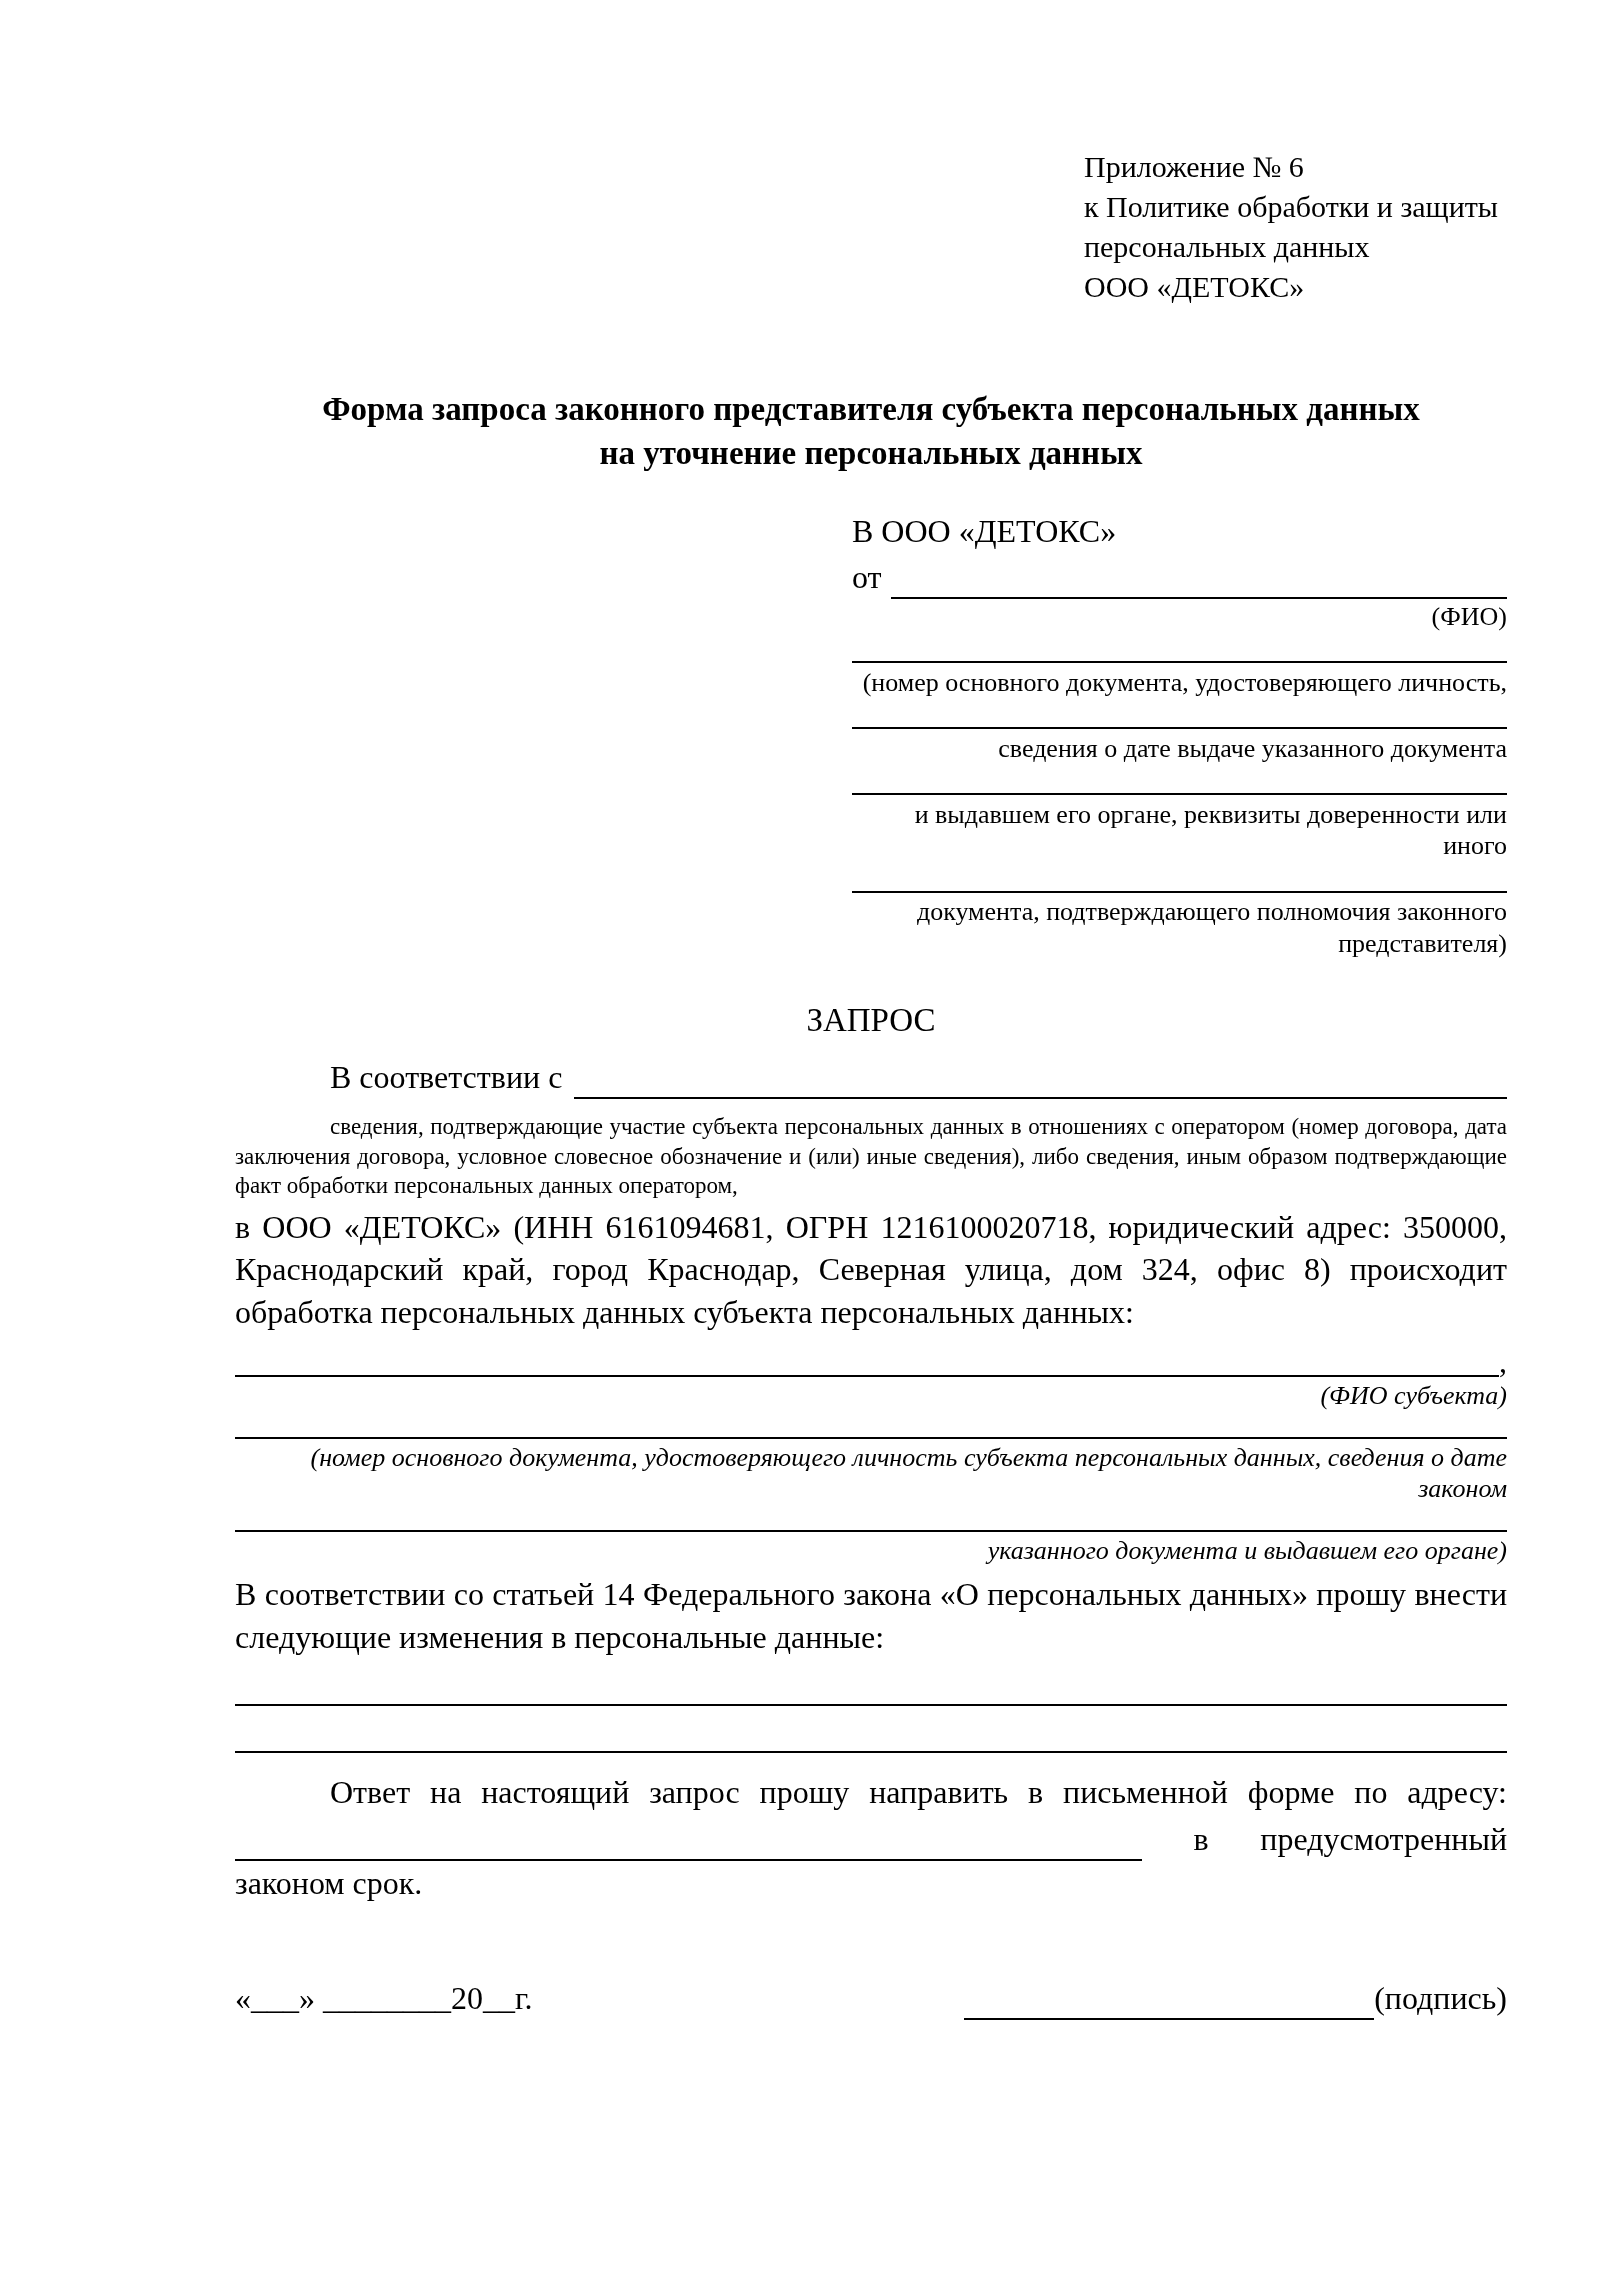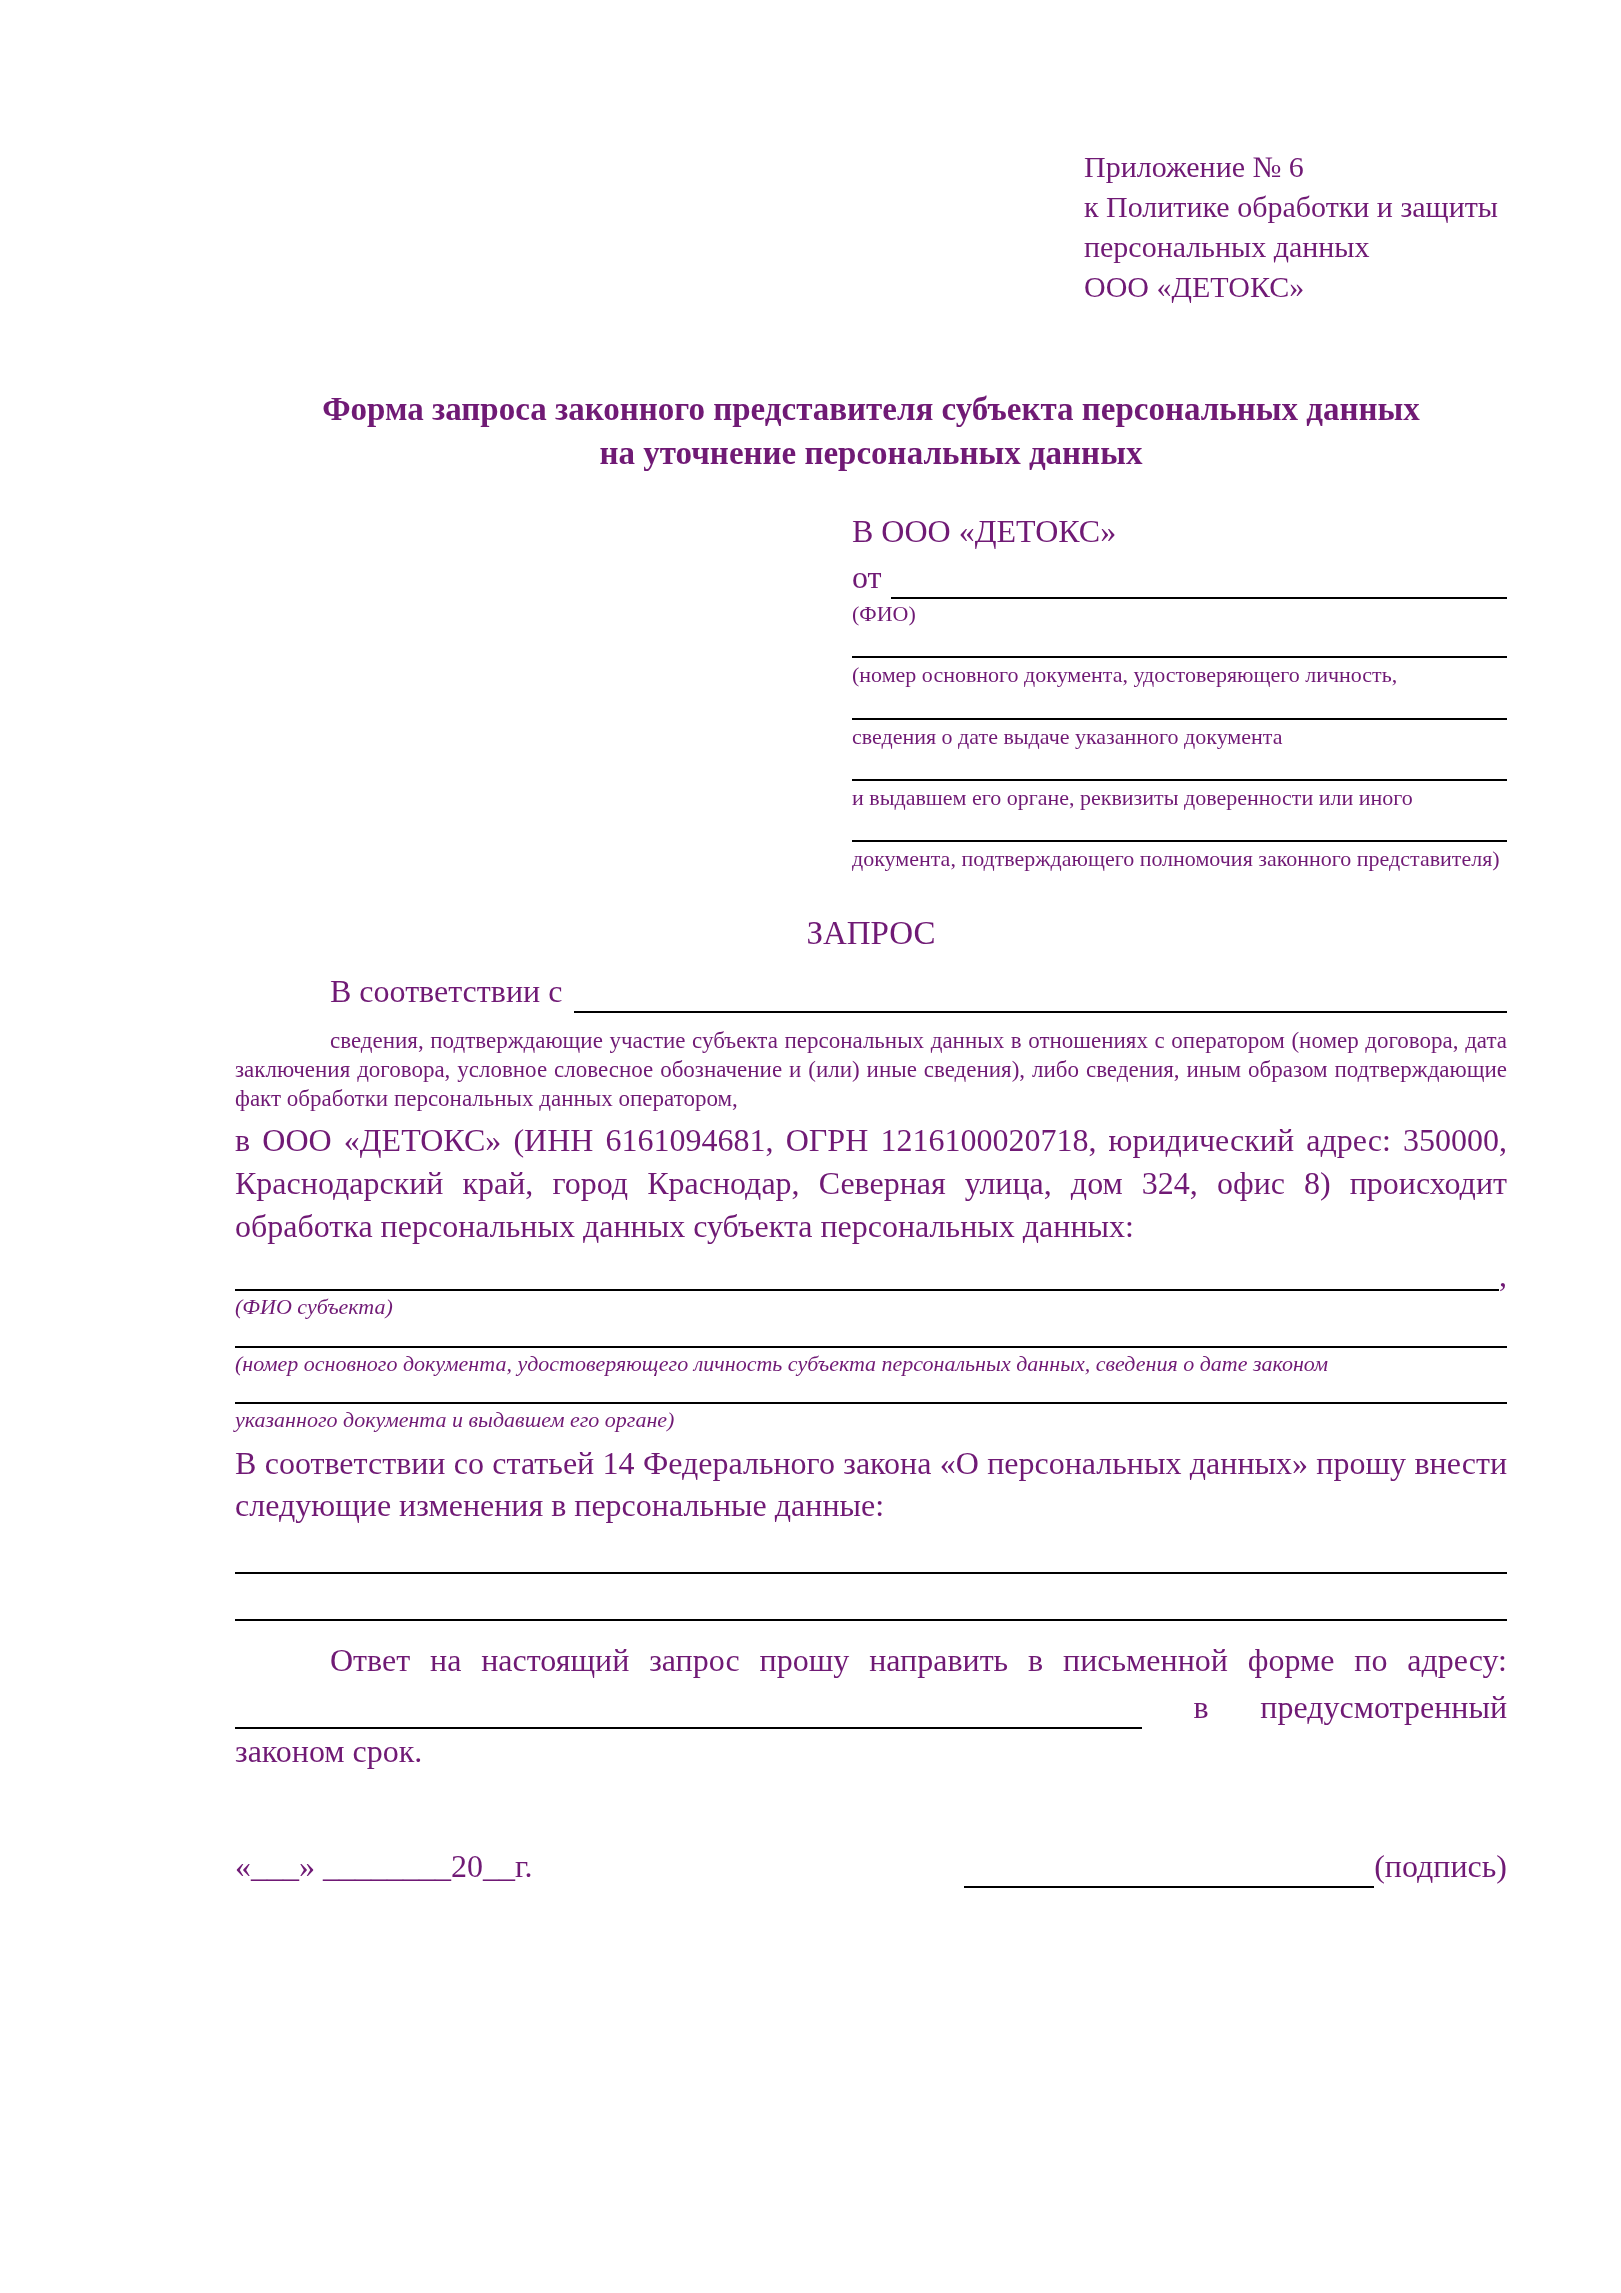--- a/index.html
+++ b/index.html
@@ -2,21 +2,21 @@
 <html lang="ru"><head>
 <meta charset="utf-8">
 <style>
   * { margin: 0; padding: 0; box-sizing: border-box; }
   html, body { background: #ffffff; }
   .page {
     position: relative;
     width: 1621px;
     height: 2294px;
     background: #ffffff;
-    color: #701a75;
+    color: #000000;
     font-family: "Liberation Serif", "DejaVu Serif", serif;
     font-size: 32px;
     line-height: 1.38;
     padding: 147px 114px 0 235px;
     overflow: hidden;
   }
 
   
   .appendix { margin-left: 849px; font-size: 30px; line-height: 1.33; }
 
@@ -28,21 +28,21 @@
     font-size: 33px;
     line-height: 1.35;
   }
 
   
   .addressee { margin-top: 33px; margin-left: 617px; }
   .from-row { display: flex; align-items: flex-end; margin-top: 2px; }
   .from-row .label { flex: 0 0 auto; }
   .rule { border-bottom: 2px solid #000; }
   .from-row .rule { flex: 1 1 auto; margin-left: 9.8px; }
-  .caption { font-size: 22px; line-height: 1.2; text-align: left; }
+  .caption { font-size: 26px; line-height: 1.2; text-align: right; }
   .fio-caption { margin-top: 2px; }
   .field { margin-top: 29px; }
   .field:first-of-type { margin-top: 17.6px; }
   .field .rule { width: 100%; }
   .field .caption { margin-top: 3.9px; }
 
   .zapros { margin-top: 39px; text-align: center; font-size: 33px; }
 
   .intro-row { display: flex; align-items: flex-end; margin-top: 11.8px; padding-left: 95px; }
   .intro-row .label { flex: 0 0 auto; }

